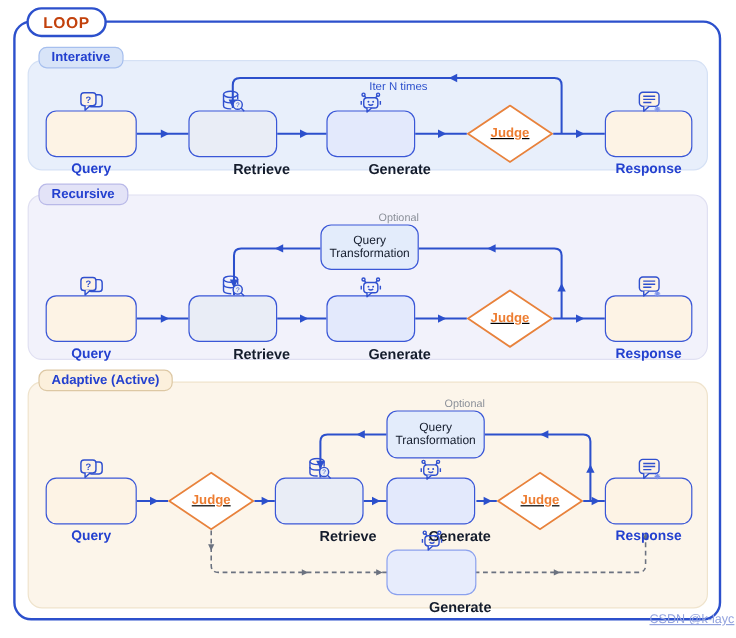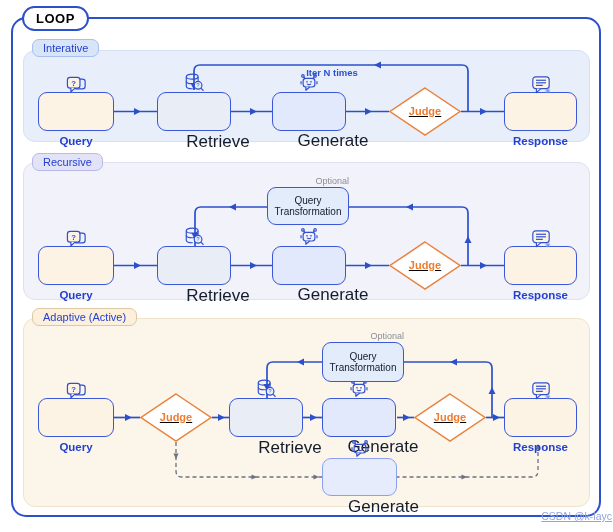--- a/index.html
+++ b/index.html
@@ -1,44 +1,44 @@
 <!DOCTYPE html>
 <html><head>
 <meta charset="utf-8">
 <style>
   html,body{margin:0;padding:0;background:#fff;}
   .canvas{position:relative;width:613px;height:532px;background:#fff;
           font-family:"Liberation Sans",sans-serif;overflow:hidden;}
   .frame{position:absolute;left:11px;top:17px;width:590px;height:500px;
          box-sizing:border-box;border:2px solid #2c50cc;border-radius:15px;z-index:0;}
   .loop-pill{position:absolute;left:22px;top:6px;padding:3px 12px;background:#fff;
-         border:2px solid #2c50cc;border-radius:13px;color:#000000;font-weight:bold;
+         border:2px solid #2c50cc;border-radius:13px;color:#c2410c;font-weight:bold;
          font-size:13px;letter-spacing:.5px;z-index:3;}
   .section{position:absolute;left:23px;width:567px;border-radius:12px;z-index:0;box-sizing:border-box;}
   .sec-iter{top:50px;height:92px;background:#e8effb;border:1px solid #d5e1f5;}
   .sec-rec{top:162px;height:138px;background:#f2f2fb;border:1px solid #e0e0f2;}
   .sec-ada{top:318px;height:189px;background:#fcf5ea;border:1px solid #efe3cc;}
-  .sec-pill{position:absolute;font-weight:normal;font-size:11px;color:#2340cf;
+  .sec-pill{position:absolute;font-weight:bold;font-size:11px;color:#2340cf;
          padding:2px 10px;border-radius:7px;z-index:3;}
   .pill-iter{left:32px;top:39px;background:#d8e4f8;border:1px solid #a6bfee;}
   .pill-rec{left:32px;top:153px;background:#e3e3f7;border:1px solid #b9b9e8;}
   .pill-ada{left:32px;top:308px;background:#fcf0dc;border:1px solid #ddc8a4;}
   .node{position:absolute;box-sizing:border-box;display:flex;flex-direction:column;
         align-items:center;justify-content:center;border:1.5px solid #3a57d7;
         border-radius:9px;z-index:2;padding:1px 0;gap:40px;}
   .cream{background:#fdf3e5;} .grayblue{background:#e9edf6;} .peri{background:#e3e9fc;}
   .qtfill{background:#e3ecfb;} .fallback{background:#e7ecfc;border-color:#8ba1ee;}
   .lbl{line-height:1.05;}
   .n-blue .lbl{color:#2340cf;font-weight:700;font-size:11.5px;}
-  .n-dark .lbl{color:#141c2c;font-weight:400;font-size:17px;margin-left:48px;}
+  .n-dark .lbl{color:#141c2c;font-weight:700;font-size:12px;margin-left:48px;}
   .qt-lbl{color:#141c2c;font-size:10px;text-align:center;line-height:1.15;}
   .diamond{position:absolute;z-index:2;display:flex;align-items:center;justify-content:center;text-decoration:underline;}
   .diamond svg{position:absolute;inset:0;}
   .diamond .lbl{position:relative;color:#ed7d31;font-weight:bold;font-size:11px;z-index:1;}
-  .edge-label{position:absolute;color:#2c50cc;font-size:9.5px;font-weight:700;
+  .edge-label{position:absolute;color:#2c50cc;font-size:9.5px;font-weight:400;
         text-align:center;z-index:2;}
   .optional{position:absolute;color:#8a8f98;font-size:9px;text-align:right;z-index:2;}
   .edges{position:absolute;left:0;top:0;z-index:1;pointer-events:none;}
   .watermark{position:absolute;right:1px;top:510px;color:#93a3de;font-size:10.5px;z-index:4;text-decoration:underline;}
   .icn{display:block;}
 </style>
 </head>
 <body>
 
 <svg width="0" height="0" style="position:absolute" aria-hidden="true">

